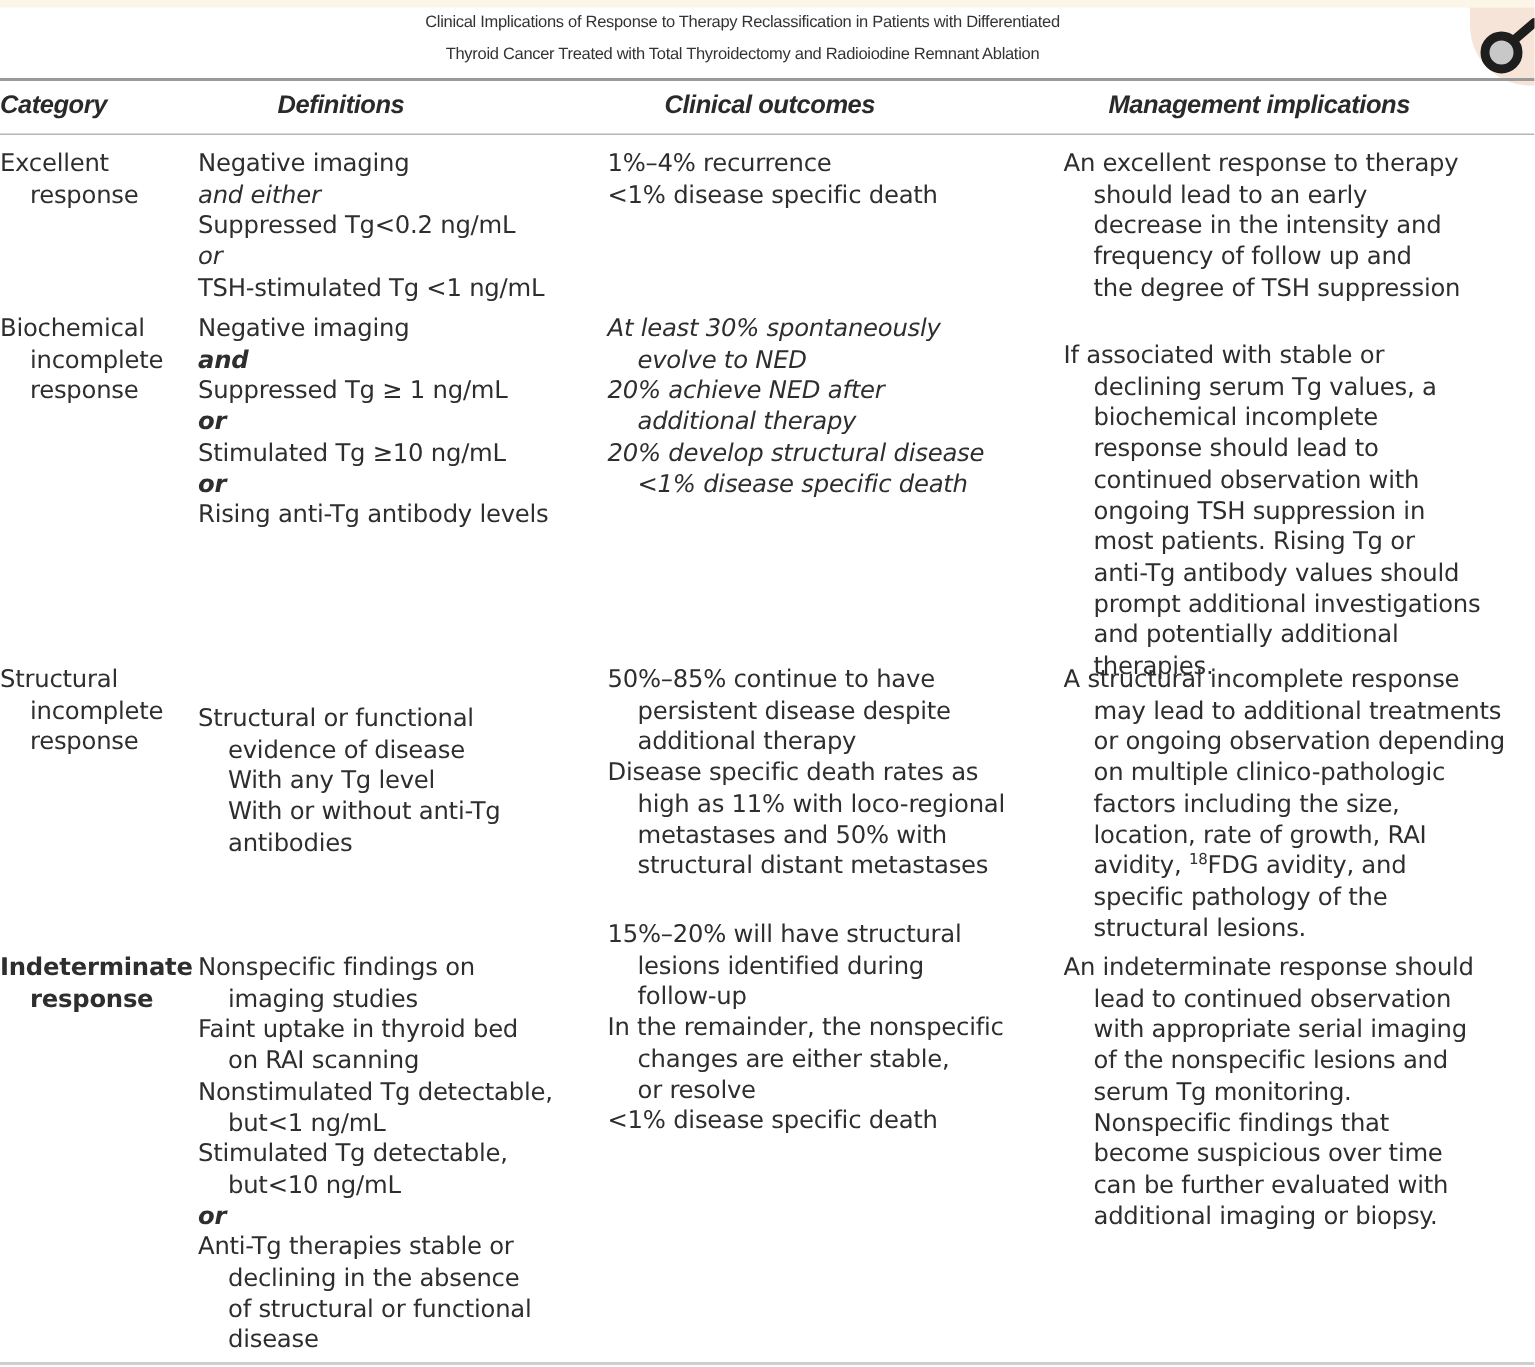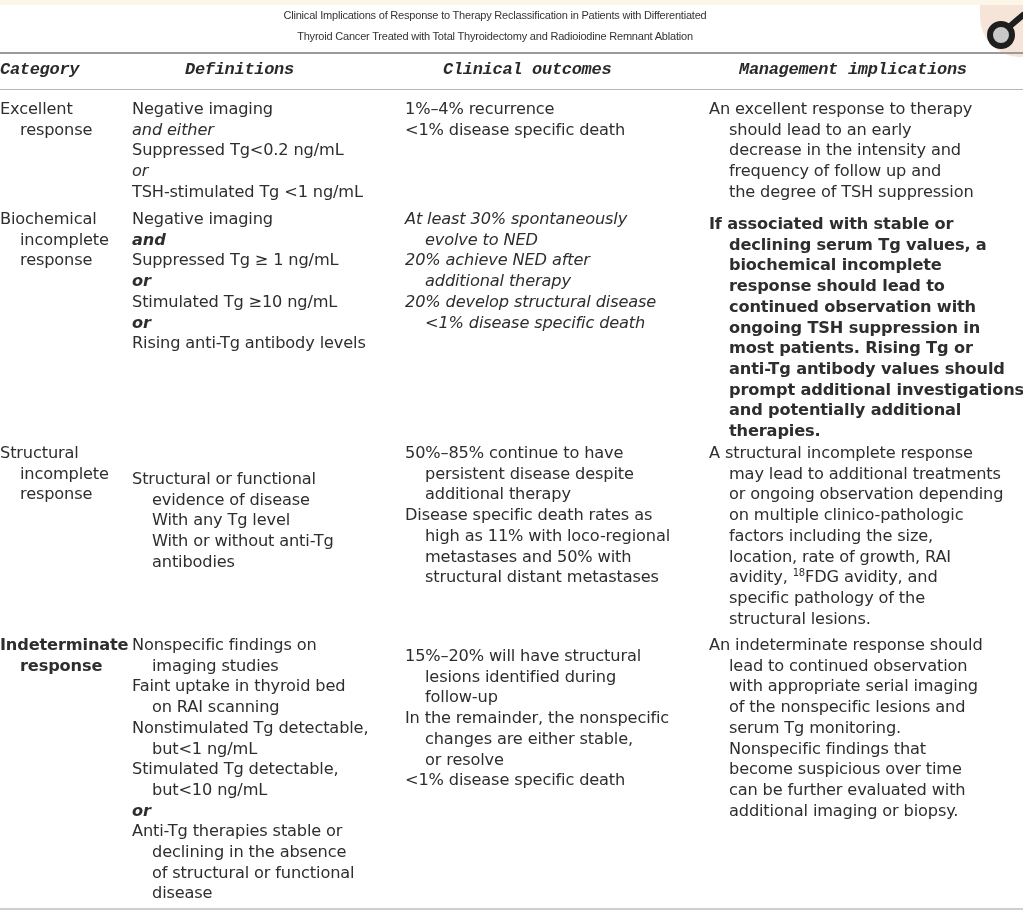--- a/index.html
+++ b/index.html
@@ -20,21 +20,21 @@
     background: #f6e4d8; border-radius: 0 0 0 40px;
   }
   .logo svg { position: absolute; left: 5px; top: 6px; }
   .rule { position: absolute; left: 0; width: 1023px; background: #9a9a9a; }
   .rule.r1 { top: 52px; height: 2px; }
   .rule.r2 { top: 89px; height: 1px; background: #b5b5b5; }
   .rule.r3 { top: 908px; height: 2px; background: #cfcfcf; }
   .hdr {
     position: absolute; top: 60px; font-style: italic; font-weight: bold;
     font-size: 17px; color: #2a2a2a; letter-spacing: -0.3px;
-    font-family: Liberation Mono, monospace;
+    font-family: Liberation Sans, sans-serif;
   }
   .cell { position: absolute; font-size: 16.2px; line-height: 20.7px; color: #2e2e2e; letter-spacing: -0.15px; }
   .cell .ln { display: block; white-space: nowrap; }
   .cell .ind { padding-left: 20px; }
   .cell .it { font-style: italic; }
   .cell .bi { font-style: italic; font-weight: bold; }
   sup { font-size: 10px; line-height: 0; vertical-align: 6px; }
   .c1 { left: 0px; }
   .c2 { left: 132px; }
   .c3 { left: 405px; }
@@ -107,21 +107,21 @@
     <span class="ln">Rising anti-Tg antibody levels</span>
   </div>
   <div class="cell c3" style="top:209px;font-style:italic;">
     <span class="ln">At least 30% spontaneously</span>
     <span class="ln ind">evolve to NED</span>
     <span class="ln">20% achieve NED after</span>
     <span class="ln ind">additional therapy</span>
     <span class="ln">20% develop structural disease</span>
     <span class="ln ind">&lt;1% disease specific death</span>
   </div>
-  <div class="cell c4" style="top:214px;font-weight:bold;">
+  <div class="cell c4" style="top:227px;">
     <span class="ln">If associated with stable or</span>
     <span class="ln ind">declining serum Tg values, a</span>
     <span class="ln ind">biochemical incomplete</span>
     <span class="ln ind">response should lead to</span>
     <span class="ln ind">continued observation with</span>
     <span class="ln ind">ongoing TSH suppression in</span>
     <span class="ln ind">most patients. Rising Tg or</span>
     <span class="ln ind">anti-Tg antibody values should</span>
     <span class="ln ind">prompt additional investigations</span>
     <span class="ln ind">and potentially additional</span>
@@ -177,21 +177,21 @@
     <span class="ln">Nonstimulated Tg detectable,</span>
     <span class="ln ind">but&lt;1 ng/mL</span>
     <span class="ln">Stimulated Tg detectable,</span>
     <span class="ln ind">but&lt;10 ng/mL</span>
     <span class="ln bi">or</span>
     <span class="ln">Anti-Tg therapies stable or</span>
     <span class="ln ind">declining in the absence</span>
     <span class="ln ind">of structural or functional</span>
     <span class="ln ind">disease</span>
   </div>
-  <div class="cell c3" style="top:646px;">
+  <div class="cell c3" style="top:613px;">
     <span class="ln">15%–20% will have structural</span>
     <span class="ln ind">lesions identified during</span>
     <span class="ln ind">follow-up</span>
     <span class="ln">In the remainder, the nonspecific</span>
     <span class="ln ind">changes are either stable,</span>
     <span class="ln ind">or resolve</span>
     <span class="ln">&lt;1% disease specific death</span>
   </div>
   <div class="cell c4" style="top:635px;">
     <span class="ln">An indeterminate response should</span>

